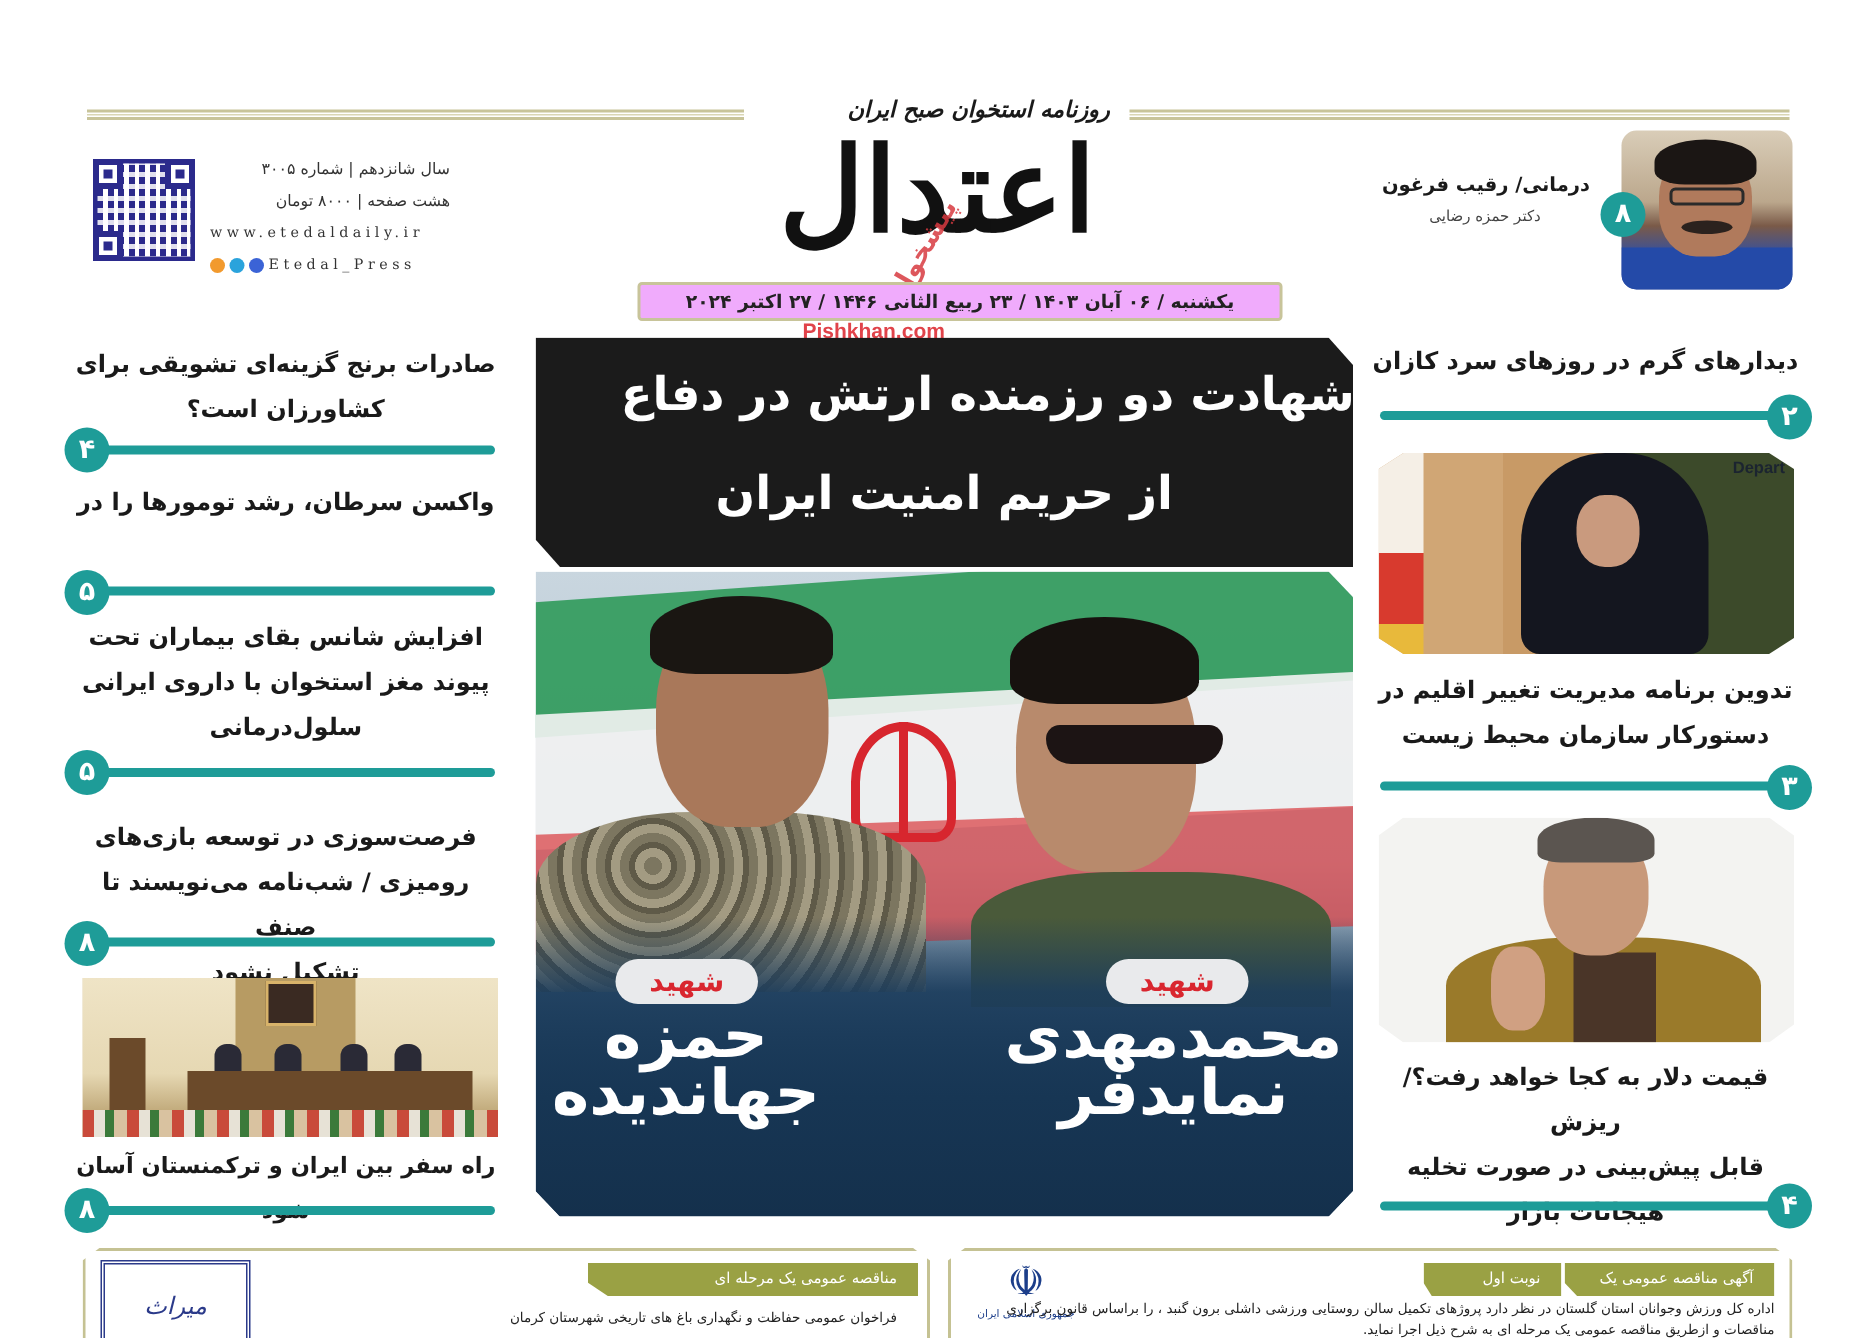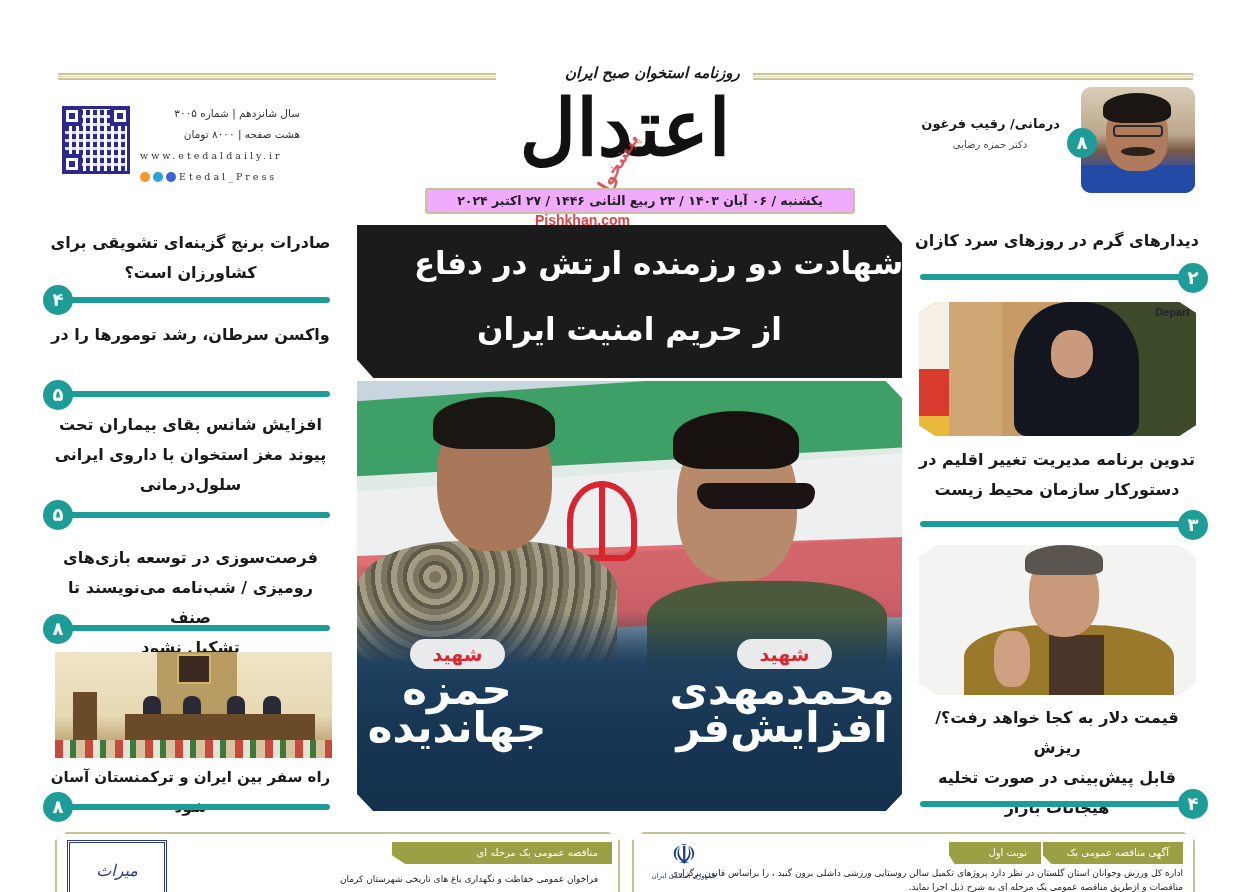--- a/index.html
+++ b/index.html
@@ -199,21 +199,21 @@
   <div class="soldier s1-hair"></div>
   <div class="soldier s2-body"></div>
   <div class="soldier s2-head"></div>
   <div class="soldier s2-hair"></div>
   <div class="soldier s2-glasses"></div>
   <div class="hero-fade"></div>
 
   <div class="shahid-pill" style="left:380px; top:258px;">شهید</div>
   <div class="hero-name" style="left:305px; top:290px; width:240px;">
     <div>محمدمهدی</div>
-    <div>افزایش‌فر</div>
+    <div>نماید‌فر</div>
   </div>
 
   <div class="shahid-pill" style="left:53px; top:258px;">شهید</div>
   <div class="hero-name" style="left:10px; top:290px; width:180px;">
     <div>حمزه</div>
     <div>جهاندیده</div>
   </div>
 </div>
 
 <div class="rhead" style="top:226px;">

